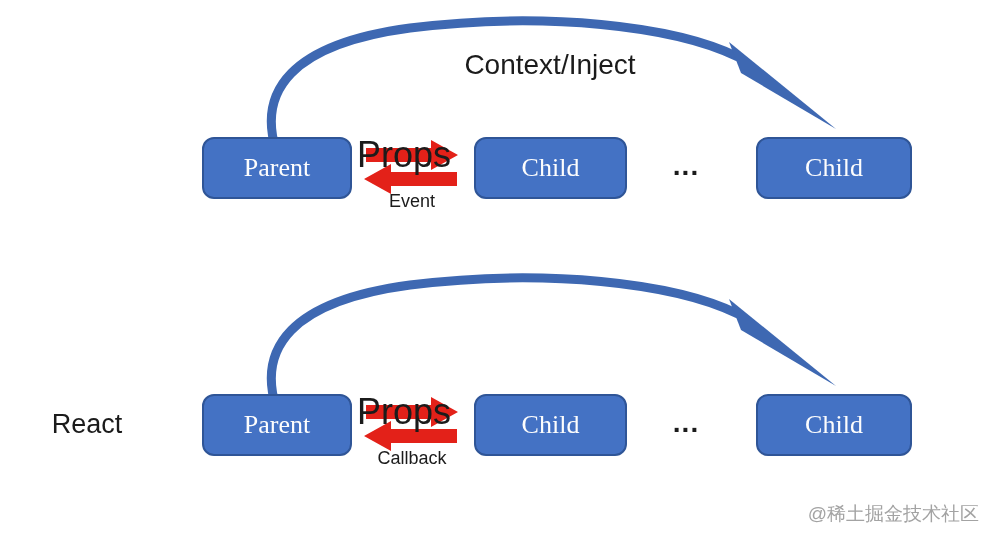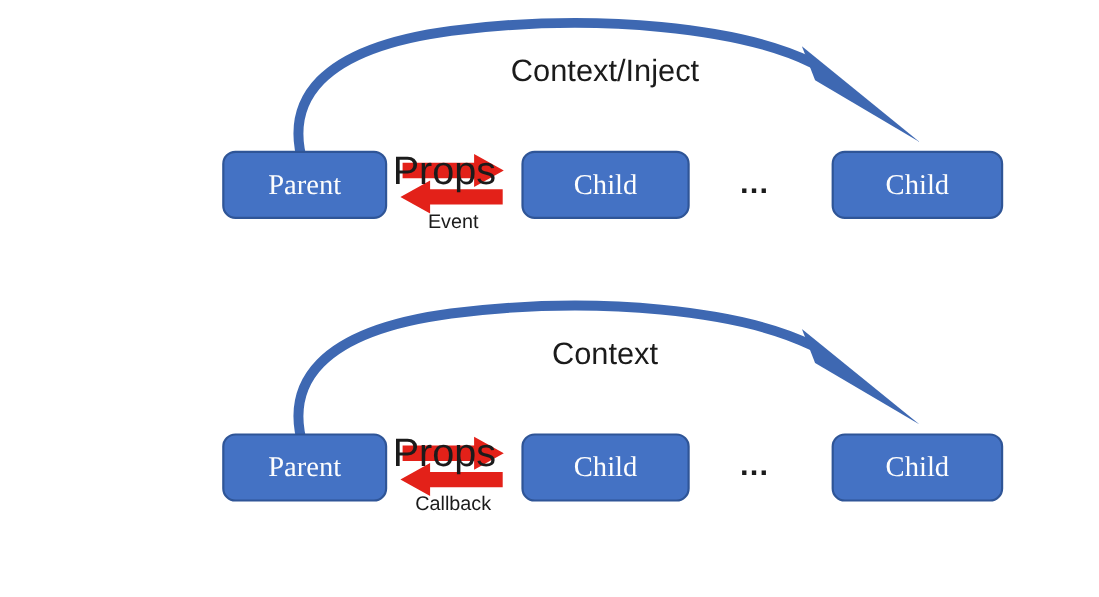--- a/index.html
+++ b/index.html
@@ -81,28 +81,29 @@
     <div class="lbl lbl-broadcast">Context/Inject</div>
   </div>
 
   <div class="row row-react">
     <svg class="shapes" viewBox="0 0 999 271">
       <path class="arc-stroke" d="M 276 150 C 258 92, 290 44, 410 28 C 545 11, 675 26, 738 57"></path>
       <polygon class="arc-head" points="729,42 836,129 741,73"></polygon>
       <polygon class="red-arrow" points="366,148 431,148 431,140 458,155 431,170 431,162 366,162"></polygon>
       <polygon class="red-arrow" points="457,172 391,172 391,164 364,179 391,194 391,186 457,186"></polygon>
     </svg>
+    <div class="fw-label">React</div>
     <div class="box box-parent">
       <span>Parent</span>
     </div>
     <div class="box box-child1">
       <span>Child</span>
     </div>
     <div class="dots">...</div>
     <div class="box box-child2">
       <span>Child</span>
     </div>
     <div class="lbl lbl-forward">Props</div>
     <div class="lbl lbl-backward">Callback</div>
-    <div class="lbl lbl-broadcast">Context</div>
   </div>
 
+  <div class="watermark">@稀土掘金技术社区</div>
 </div>
 
 </body></html>

